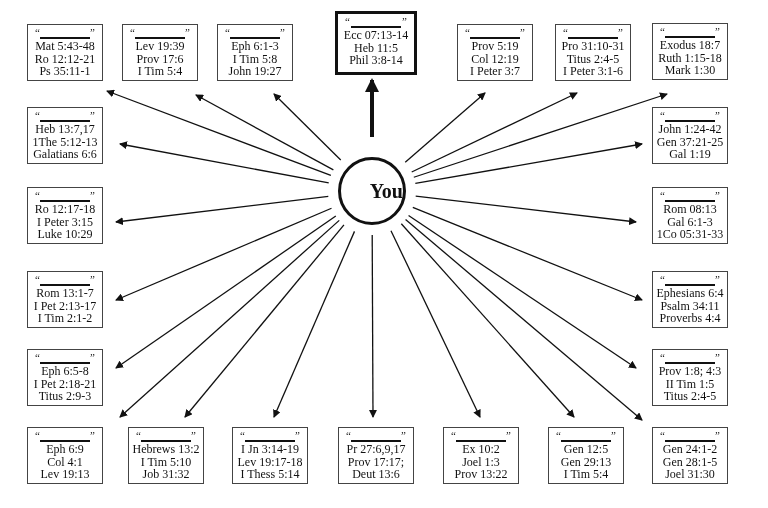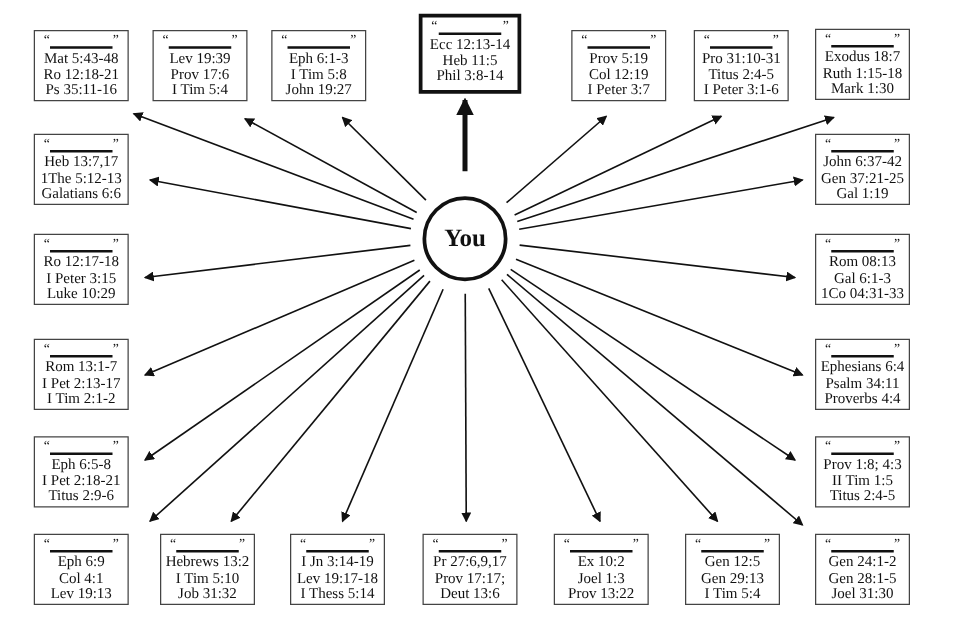--- a/index.html
+++ b/index.html
@@ -5,21 +5,21 @@
     html, body { margin:0; padding:0; background:#ffffff; }
     body { width:768px; height:508px; position:relative; overflow:hidden; font-family:"Liberation Serif", serif; color:#111; }
     #arrows { position:absolute; left:0; top:0; width:768px; height:508px; }
     .box { position:absolute; width:76px; height:57px; border:1px solid #444; background:#fff; box-sizing:border-box; text-align:center; }
     .box.main { width:82px; height:64px; border:3px solid #111; }
     .quote-row { position:relative; height:12px; }
     .q-open { position:absolute; left:7px; top:2px; font-size:11px; line-height:10px; }
     .q-close { position:absolute; right:7px; top:2px; font-size:11px; line-height:10px; }
     .blank { display:block; width:50px; height:0; border-top:2px solid #111; margin:0 auto 1px auto; }
     .ref { font-size:12px; line-height:12.5px; white-space:nowrap; display:block; }
-    .center { position:absolute; left:338px; top:157px; width:68px; height:68px; border:3px solid #111; border-radius:50%; box-sizing:border-box; display:flex; align-items:center; justify-content:center; background:#fff; }
+    .center { position:absolute; left:338px; top:157px; width:68px; height:68px; border:3px solid #111; border-radius:50%; box-sizing:border-box; display:flex; align-items:center; justify-content:flex-end; background:#fff; }
     .center span { font-weight:bold; font-size:20px; }
   </style>
 </head>
 <body>
 
 <svg id="arrows" viewBox="0 0 768 508">
   <defs>
     <marker id="ah" markerWidth="8" markerHeight="8" refX="7" refY="4" orient="auto" markerUnits="userSpaceOnUse">
       <path d="M0,0 L8,4 L0,8 Z" fill="#111"></path>
     </marker>
@@ -56,22 +56,22 @@
 </div>
 
 <div id="boxes">
     <div class="box" style="left: 27px; top: 24px;">
       <div class="quote-row">
         <span class="q-open">“</span>
         <span class="q-close">”</span>
       </div>
       <span class="blank"></span>
       <span class="ref">Mat 5:43-48</span>
-      <span class="ref">Ro 12:18-21</span>
-      <span class="ref">Ps 35:11-16</span>
+      <span class="ref">Ro 12:12-21</span>
+      <span class="ref">Ps 35:11-1</span>
     </div>
     <div class="box" style="left: 122px; top: 24px;">
       <div class="quote-row">
         <span class="q-open">“</span>
         <span class="q-close">”</span>
       </div>
       <span class="blank"></span>
       <span class="ref">Lev 19:39</span>
       <span class="ref">Prov 17:6</span>
       <span class="ref">I Tim 5:4</span>
@@ -85,21 +85,21 @@
       <span class="ref">Eph 6:1-3</span>
       <span class="ref">I Tim 5:8</span>
       <span class="ref">John 19:27</span>
     </div>
     <div class="box main" style="left: 335px; top: 11px;">
       <div class="quote-row">
         <span class="q-open">“</span>
         <span class="q-close">”</span>
       </div>
       <span class="blank"></span>
-      <span class="ref">Ecc 12:13-14</span>
+      <span class="ref">Ecc 07:13-14</span>
       <span class="ref">Heb 11:5</span>
       <span class="ref">Phil 3:8-14</span>
     </div>
     <div class="box" style="left: 457px; top: 24px;">
       <div class="quote-row">
         <span class="q-open">“</span>
         <span class="q-close">”</span>
       </div>
       <span class="blank"></span>
       <span class="ref">Prov 5:19</span>
@@ -157,41 +157,41 @@
       <span class="ref">I Tim 2:1-2</span>
     </div>
     <div class="box" style="left: 27px; top: 349px;">
       <div class="quote-row">
         <span class="q-open">“</span>
         <span class="q-close">”</span>
       </div>
       <span class="blank"></span>
       <span class="ref">Eph 6:5-8</span>
       <span class="ref">I Pet 2:18-21</span>
-      <span class="ref">Titus 2:9-6</span>
+      <span class="ref">Titus 2:9-3</span>
     </div>
     <div class="box" style="left: 652px; top: 107px;">
       <div class="quote-row">
         <span class="q-open">“</span>
         <span class="q-close">”</span>
       </div>
       <span class="blank"></span>
-      <span class="ref">John 6:37-42</span>
+      <span class="ref">John 1:24-42</span>
       <span class="ref">Gen 37:21-25</span>
       <span class="ref">Gal 1:19</span>
     </div>
     <div class="box" style="left: 652px; top: 187px;">
       <div class="quote-row">
         <span class="q-open">“</span>
         <span class="q-close">”</span>
       </div>
       <span class="blank"></span>
       <span class="ref">Rom 08:13</span>
       <span class="ref">Gal 6:1-3</span>
-      <span class="ref">1Co 04:31-33</span>
+      <span class="ref">1Co 05:31-33</span>
     </div>
     <div class="box" style="left: 652px; top: 271px;">
       <div class="quote-row">
         <span class="q-open">“</span>
         <span class="q-close">”</span>
       </div>
       <span class="blank"></span>
       <span class="ref">Ephesians 6:4</span>
       <span class="ref">Psalm 34:11</span>
       <span class="ref">Proverbs 4:4</span>

